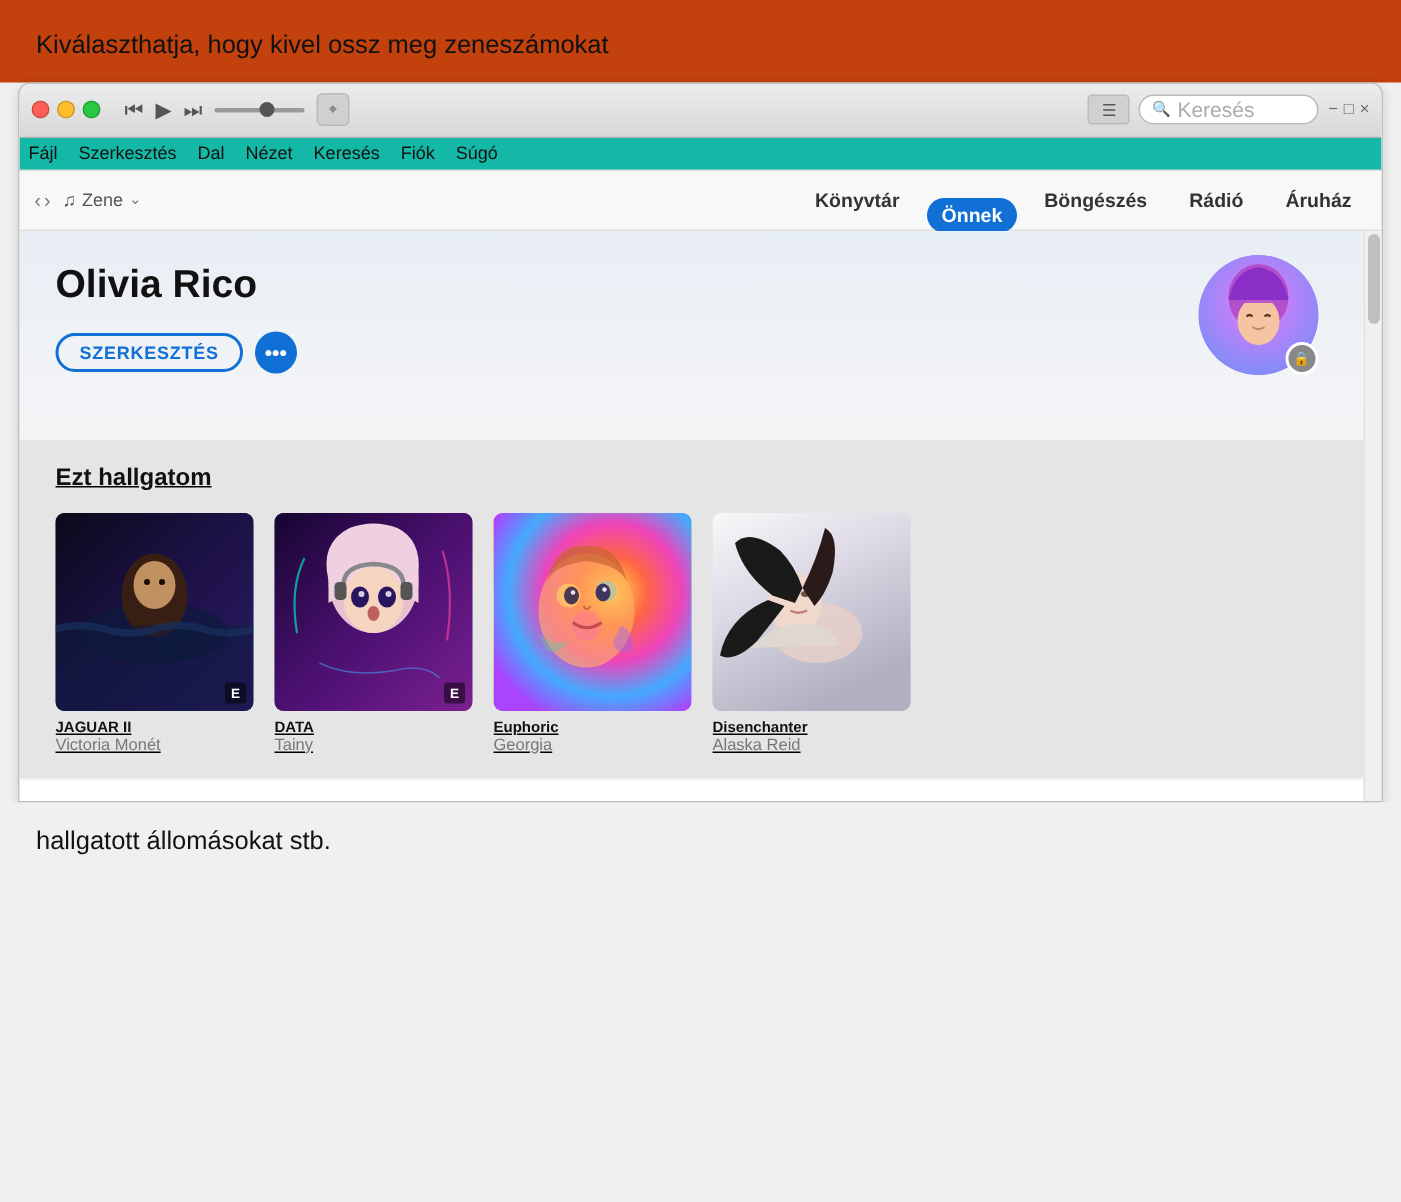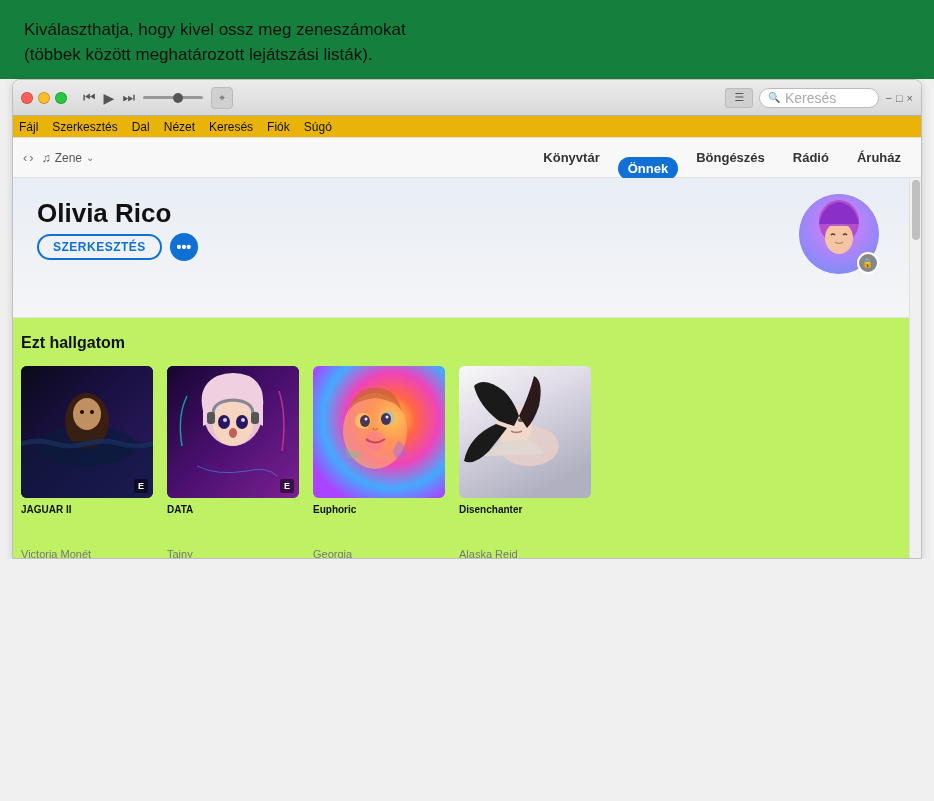--- a/index.html
+++ b/index.html
@@ -10,21 +10,21 @@
       font-family: -apple-system, "Helvetica Neue", Arial, sans-serif;
       overflow: hidden;
     }
 
     
     .top-text {
       padding: 18px 24px 12px 24px;
       font-size: 17px;
       line-height: 1.45;
       color: #111;
-      background: #15803d;
+      background: #c2410c;
     }
 
     
     .window {
       margin: 0 12px;
       background: #fff;
       border-radius: 8px 8px 0 0;
       border: 1px solid #c0c0c0;
       overflow: hidden;
       box-shadow: 0 2px 8px rgba(0,0,0,0.15);
@@ -129,21 +129,21 @@
     }
     .search-icon-small { font-size: 10px; color: #999; }
     .search-placeholder { font-size: 14px; color: #aaa; }
     .win-resize-btns {
       display: flex; gap: 4px;
     }
     .resize-btn { font-size: 11px; color: #666; cursor: pointer; }
 
     
     .menubar {
-      background: #eab308;
+      background: #14b8a6;
       height: 22px;
       display: flex;
       align-items: center;
       padding: 0 6px;
       gap: 14px;
       border-bottom: 1px solid #ddd;
     }
     .menu-item {
       font-size: 12px;
       color: #111;
@@ -198,21 +198,21 @@
       background: linear-gradient(to bottom, #e8eef5, #f5f5f7);
       padding: 20px 24px 16px 24px;
       position: relative;
       border-bottom: 1px solid #e5e5e5;
       min-height: 140px;
     }
     .profile-name {
       font-size: 26px;
       font-weight: 700;
       color: #111;
-      margin-bottom: 4px;
+      margin-bottom: 16px;
     }
     .profile-handle {
       font-size: 13px;
       color: #555;
       margin-bottom: 14px;
     }
     .profile-buttons {
       display: flex;
       gap: 8px;
       align-items: center;
@@ -281,22 +281,23 @@
     .scrollbar-thumb {
       width: 8px;
       height: 60px;
       background: #c0c0c0;
       border-radius: 4px;
       margin: 2px auto;
     }
 
     
     .section {
-      padding: 16px 8px;
-      background: #bef264;
+      padding: 16px 24px;
+      background: #e5e5e5;
+      text-decoration: underline;
     }
     .section-title {
       font-size: 16px;
       font-weight: 700;
       color: #111;
       margin-bottom: 14px;
     }
     .albums-grid {
       display: flex;
       gap: 14px;
@@ -317,21 +318,20 @@
       font-size: 10px;
       font-weight: 600;
       color: #111;
       white-space: nowrap;
       overflow: hidden;
       text-overflow: ellipsis;
     }
     .album-artist {
       font-size: 11px;
       color: #777;
-      margin-top: 33px;
     }
     .explicit-badge {
       position: absolute;
       bottom: 5px; right: 5px;
       background: rgba(0,0,0,0.5);
       color: #fff;
       font-size: 9px;
       font-weight: 700;
       width: 14px; height: 14px;
       display: flex; align-items: center; justify-content: center;
@@ -376,21 +376,20 @@
     
     .cover-svg {
       width: 100%; height: 100%;
     }
   </style>
 </head>
 <body>
 
 <div class="top-text">
   <div>Kiválaszthatja, hogy kivel ossz meg zeneszámokat</div>
-  <div>(többek között meghatározott lejátszási listák).</div>
 </div>
 
 <div class="window">
 
   <div class="titlebar">
     <div class="titlebar-controls">
       <div class="win-btn close"></div>
       <div class="win-btn minimize"></div>
       <div class="win-btn maximize"></div>
     </div>
@@ -650,13 +649,14 @@
     </div>
 
     <div class="scrollbar">
       <div class="scrollbar-thumb"></div>
     </div>
   </div>
 
 </div>
 
 <div class="bottom-text">
+  <div>hallgatott állomásokat stb.</div>
 </div>
 
 </body></html>

